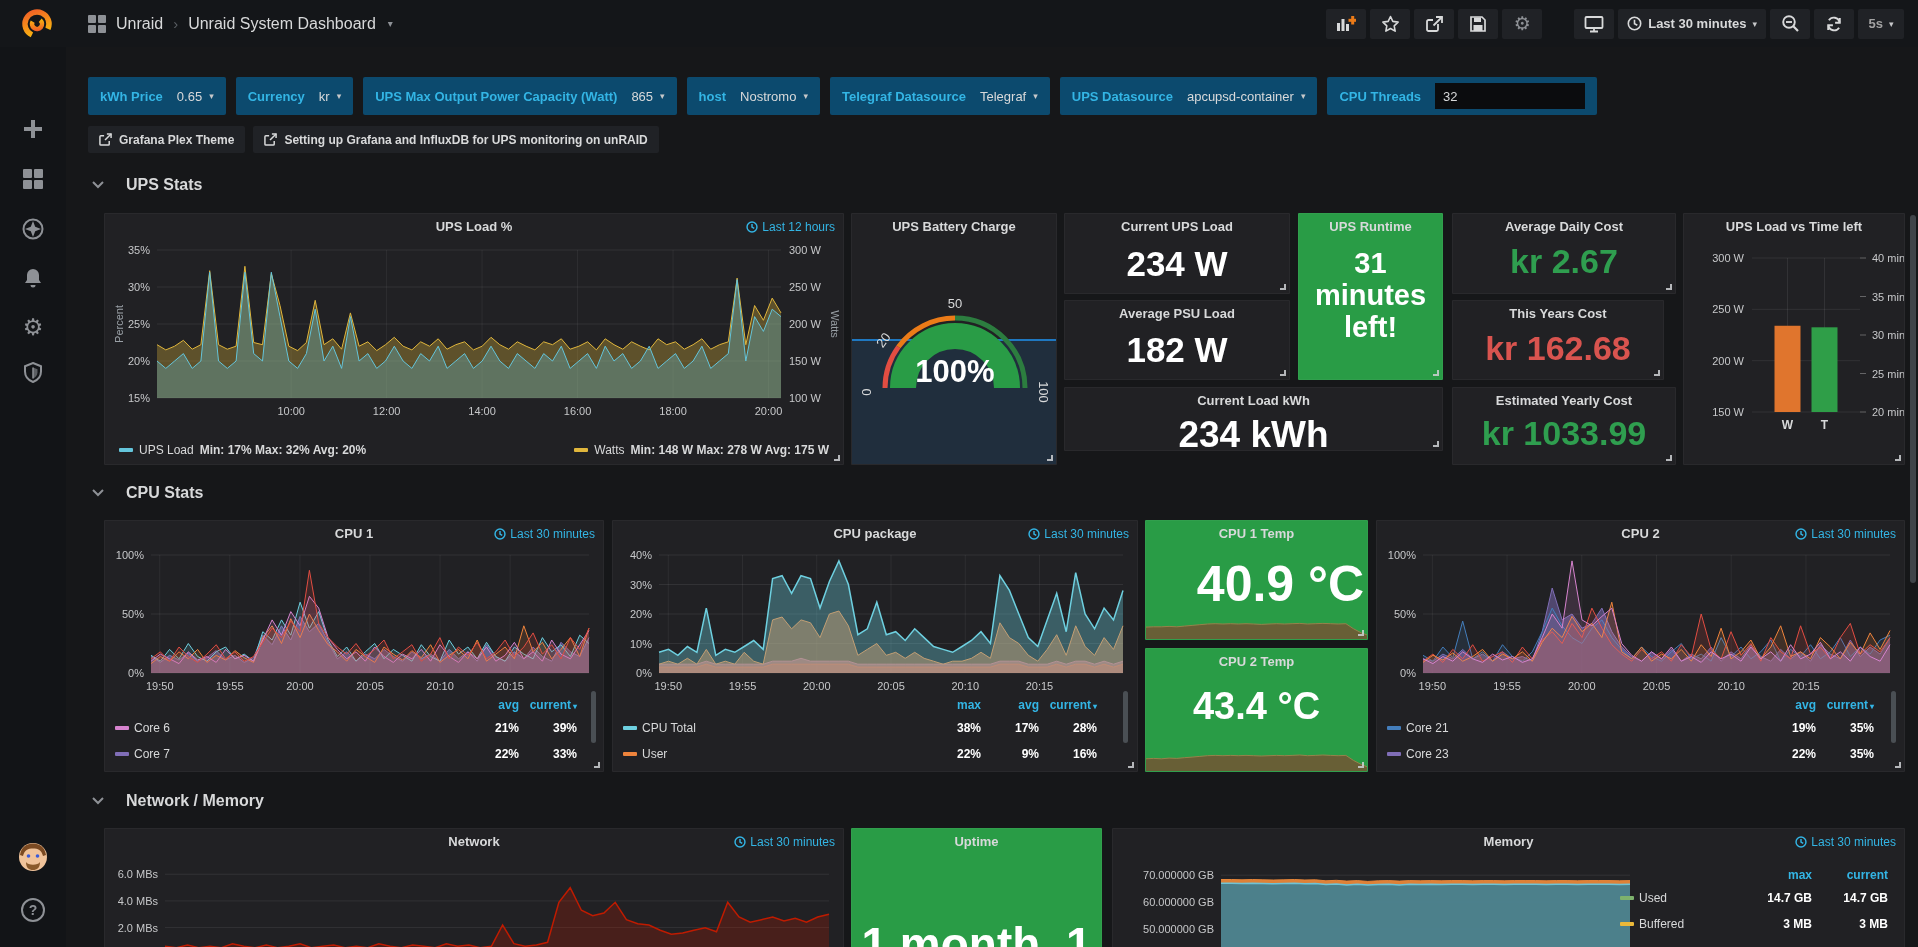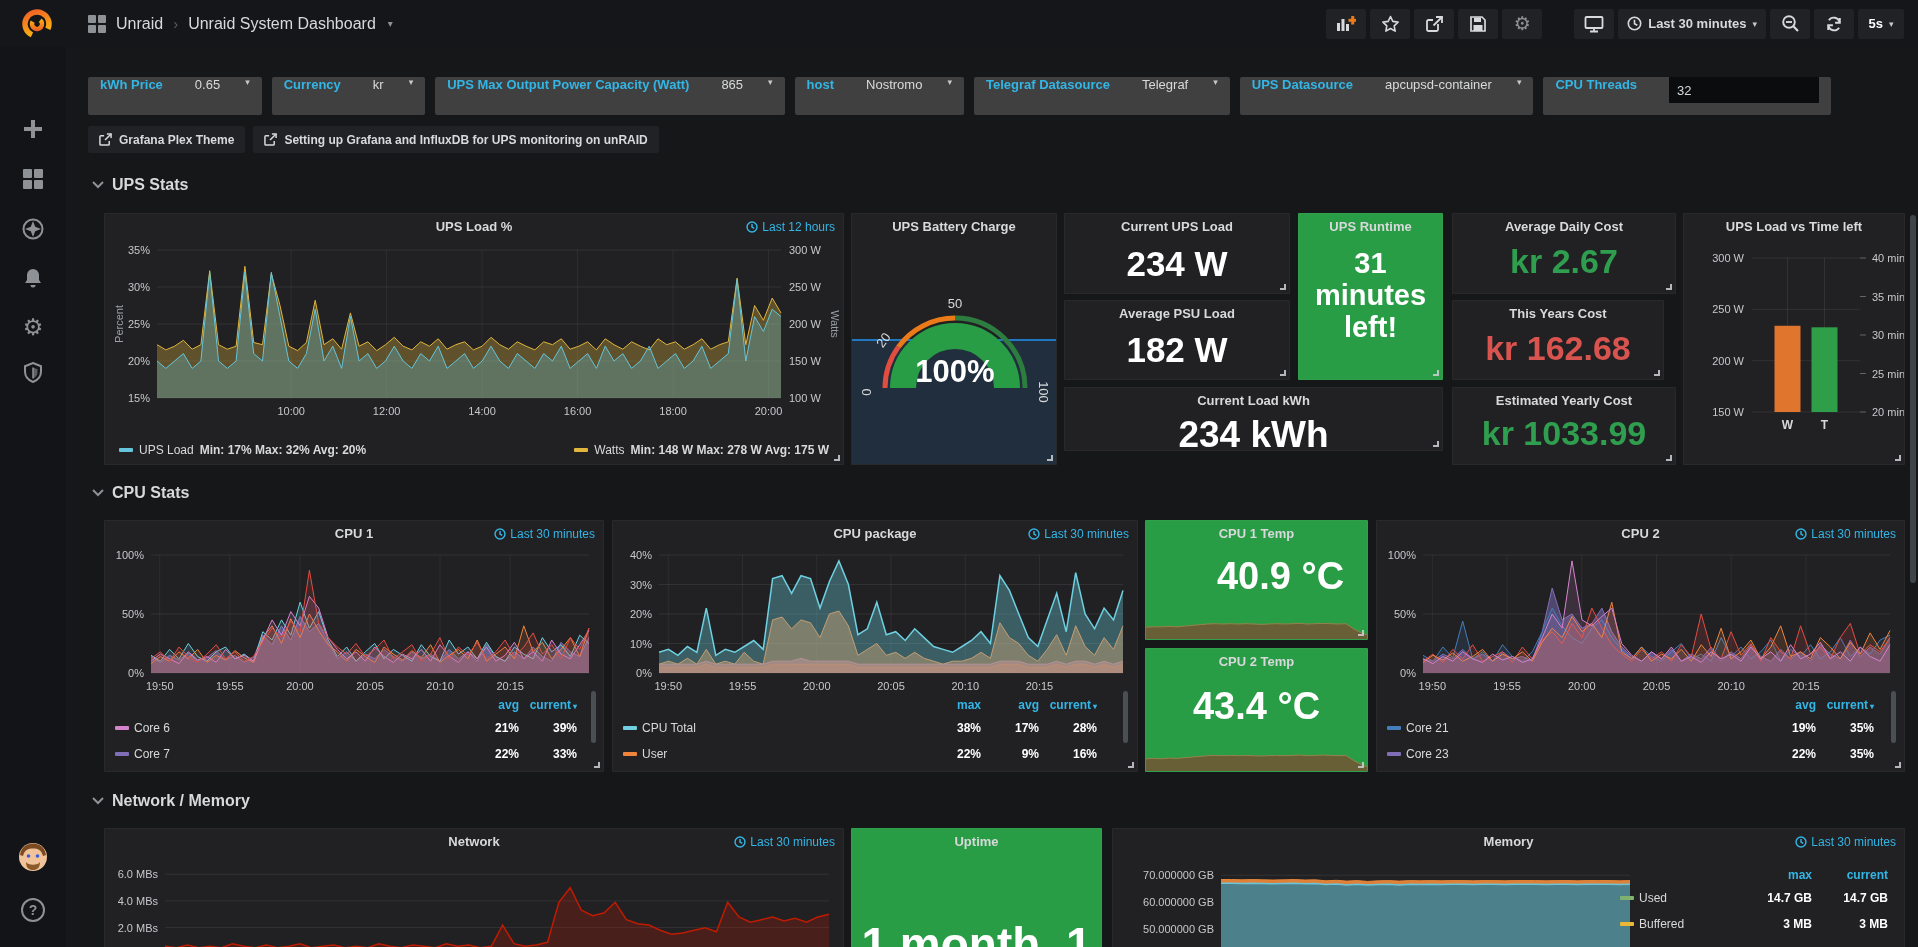--- a/index.html
+++ b/index.html
@@ -13,42 +13,42 @@
   .crumb .sep { color:#5a5e63; font-size:15px; }
   .crumb .grid-ic { display:grid; grid-template-columns:8px 8px; grid-gap:2px; }
   .crumb .grid-ic i { width:8px; height:8px; background:#8e9196; border-radius:1px; }
   .crumb .caret { color:#8e9196; font-size:10px; margin-left:2px; }
   .nav-right { margin-left:auto; display:flex; align-items:center; gap:4px; }
   .nbtn { height:30px; min-width:40px; padding:0 9px; background:#202226; border-radius:2px;
     display:flex; align-items:center; justify-content:center; gap:6px; cursor:pointer; }
   .nbtn svg { display:block; }
   .nav-gap { width:24px; }
   .tp-label { font-size:13px; font-weight:bold; color:#d8d9da; }
-  .refresh-int { font-size:13px; font-weight:bold; color:#ffffff; }
+  .refresh-int { font-size:13px; font-weight:bold; color:#a3a3a3; }
   .small-caret { color:#c7c8ca; font-size:9px; }
   
   .sidebar { position:absolute; left:0; top:0; width:66px; height:947px; background:#121417; z-index:20; }
   .sb-ic { position:absolute; left:0; width:66px; height:34px; display:flex; align-items:center; justify-content:center; cursor:pointer; }
   .gear-glyph { font-size:23px; color:#8e9196; line-height:1; }
   .help-circle { width:24px; height:24px; border:2px solid #8e9196; border-radius:50%;
     display:flex; align-items:center; justify-content:center; font-size:14px; font-weight:bold; color:#8e9196; }
   
   .vars-row { position:absolute; left:88px; top:77px; display:flex; align-items:center; z-index:10; }
-  .pill { display:inline-flex; align-items:flex-start; background:#404040; height:38px; padding:0 12px;
-    margin-right:10px; border-radius:2px; cursor:pointer;gap:18px; }
+  .pill { display:inline-flex; align-items:center; background:#0c4a6e; height:38px; padding:0 12px;
+    margin-right:10px; border-radius:2px; cursor:pointer; }
   .pill .v-label { color:#33b5e5; font-size:13px; font-weight:bold; margin-right:14px; white-space:nowrap; }
   .pill .v-value { color:#d8d9da; font-size:13px; white-space:nowrap; }
   .pill .v-caret { color:#c7c8ca; font-size:9px; margin-left:7px; }
   .pill input { width:150px; height:26px; background:#0b0c0e; border:none; outline:none; color:#d8d9da;
     font-size:13px; padding:0 8px; font-family:inherit; }
   .links-row { position:absolute; left:88px; top:126px; display:flex; align-items:center; z-index:10; }
   .dash-link { display:inline-flex; align-items:center; gap:7px; background:#202226; height:27px;
     padding:0 11px; margin-right:8px; border-radius:2px; font-size:12px; font-weight:bold; color:#d8d9da; cursor:pointer; }
   
-  .sec { position:absolute; display:flex; align-items:center; gap:8px; font-size:16px; font-weight:bold;
+  .sec { position:absolute; display:flex; align-items:center; gap:22px; font-size:16px; font-weight:bold;
     color:#d8d9da; cursor:pointer; z-index:5; }
   .panel { position:absolute; background:#212124; border:1px solid rgba(255,255,255,0.04);
     overflow:hidden; border-radius:1px; }
   .ptitle { position:absolute; top:5px; left:0; width:100%; text-align:center; font-size:13px;
     font-weight:bold; color:#d8d9da; cursor:pointer; z-index:3; }
   .time-ind { position:absolute; top:6px; right:8px; display:flex; align-items:center; gap:4px;
     color:#33b5e5; font-size:12px; z-index:4; cursor:pointer; }
   .corner { position:absolute; right:3px; bottom:3px; width:6px; height:6px;
     border-right:2px solid #cfd2d5; border-bottom:2px solid #cfd2d5; opacity:.85; z-index:6; cursor:nwse-resize; }
   .chart { position:absolute; }
@@ -563,21 +563,21 @@
         <span class="lg-val" style="width: 58px;">9%</span>
         <span class="lg-val" style="width: 58px;">16%</span>
       </div>
     </div>
   <div class="lg-scroll" style="right:9px;bottom:28px;height:52px;"></div>
   <div class="corner"></div>
 </div>
 
 <div class="panel" id="p-t1" style="left: 1145px; top: 520px; width: 223px; height: 120px; background: rgb(41, 156, 70);">
   <div class="ptitle">CPU 1 Temp</div>
-  <div class="stat-val" style="top:34px;font-size:38px;padding-left:48px;">40.9 °C</div>
+  <div class="stat-val" style="top:34px;font-size:50px;padding-left:48px;">40.9 °C</div>
   <div class="chart" style="left:0;bottom:0;width:223px;height:34px;"><svg width="223" height="34">
         <path d="M0,34L0.0,22.1L7.7,21.8L15.4,21.8L23.1,21.4L30.8,21.8L38.4,21.1L46.1,20.4L53.8,19.7L61.5,19.0L69.2,18.7L76.9,19.0L84.6,18.7L92.3,19.0L100.0,18.7L107.7,19.0L115.3,19.4L123.0,19.0L130.7,18.7L138.4,19.0L146.1,18.7L153.8,18.4L161.5,19.0L169.2,18.7L176.9,18.4L184.6,18.7L192.2,19.0L199.9,18.7L207.6,23.8L215.3,27.9L223.0,30.6L223,34Z" fill="#6b5c36" fill-opacity="0.95" stroke="none"></path>
         <path d="M0.0,22.1L7.7,21.8L15.4,21.8L23.1,21.4L30.8,21.8L38.4,21.1L46.1,20.4L53.8,19.7L61.5,19.0L69.2,18.7L76.9,19.0L84.6,18.7L92.3,19.0L100.0,18.7L107.7,19.0L115.3,19.4L123.0,19.0L130.7,18.7L138.4,19.0L146.1,18.7L153.8,18.4L161.5,19.0L169.2,18.7L176.9,18.4L184.6,18.7L192.2,19.0L199.9,18.7L207.6,23.8L215.3,27.9L223.0,30.6" fill="none" stroke="#96824a" stroke-width="1"></path>
       </svg></div>
   <div class="corner"></div>
 </div>
 <div class="panel" id="p-t2" style="left: 1145px; top: 648px; width: 223px; height: 124px; background: rgb(41, 156, 70);">
   <div class="ptitle">CPU 2 Temp</div>
   <div class="stat-val" style="top:36px;font-size:38px;">43.4 °C</div>
   <div class="chart" style="left:0;bottom:0;width:223px;height:34px;"><svg width="223" height="34">

